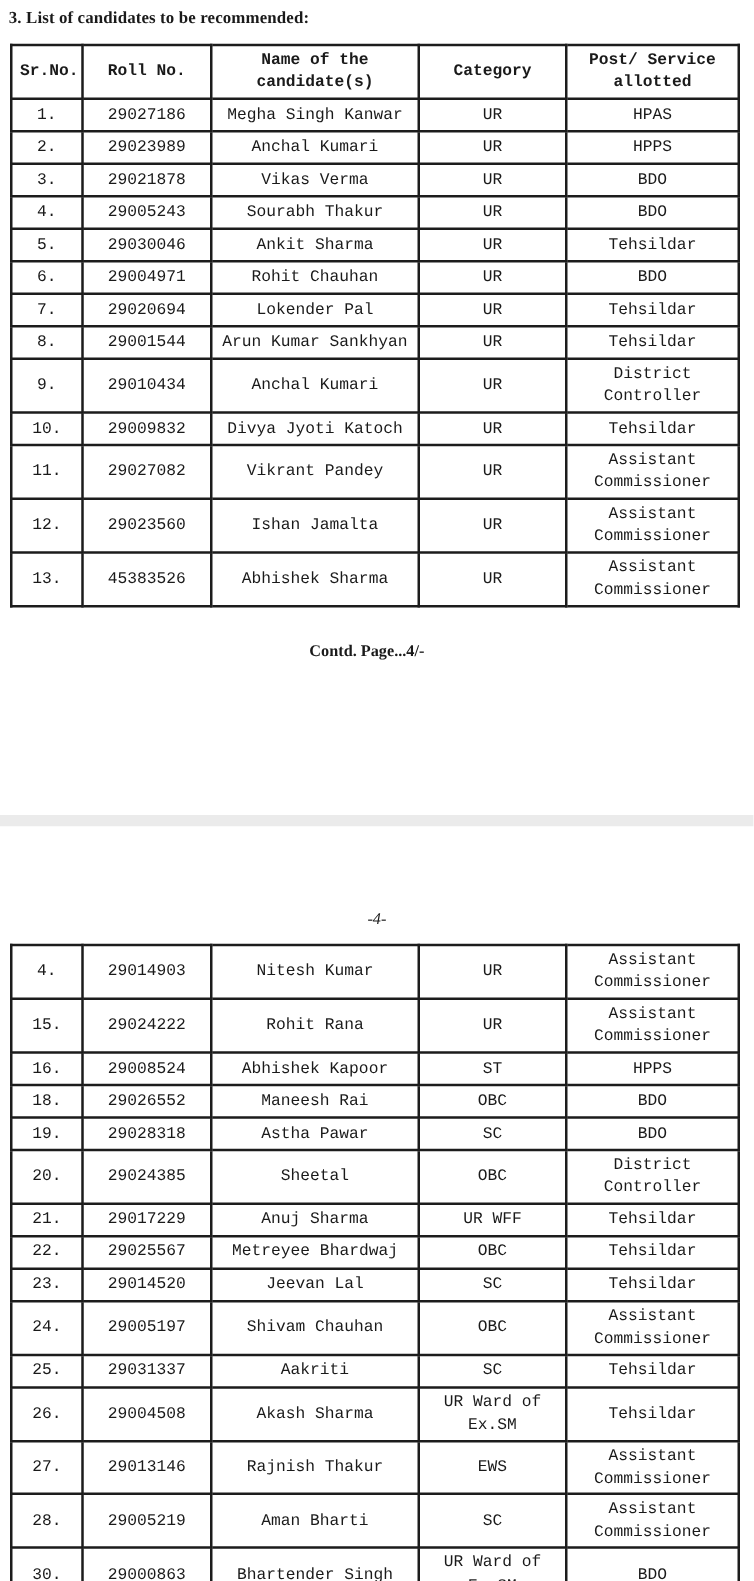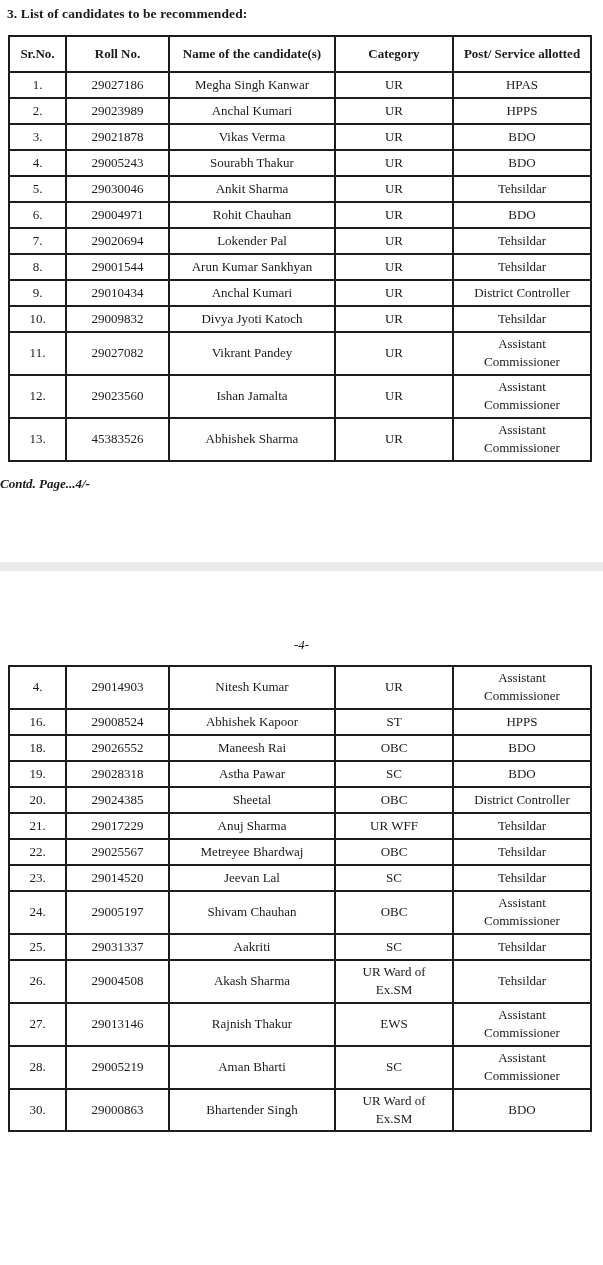--- a/index.html
+++ b/index.html
@@ -4,33 +4,34 @@
 <style>
   * { margin: 0; padding: 0; box-sizing: border-box; }
   html, body {
     width: 603px;
     background: #ffffff;
     font-family: "Liberation Serif", "DejaVu Serif", serif;
     color: #1a1a1a;
   }
   .document { width: 603px; height: 1265px; overflow: hidden; background: #fff; }
 
-  .page1 { height: 562px; position: relative; border-radius: 15px; }
+  .page1 { height: 652px; position: relative; border-radius: 15px; }
   .doc-title {
     font-size: 13.5px;
     font-weight: bold;
     padding: 6px 0 0 7px;
     letter-spacing: 0.1px;
   }
   table.cand-table {
     border-collapse: collapse;
     margin-left: 8px;
     margin-top: 13px;
     width: 582px;
     table-layout: fixed;
+    font-family: Liberation Mono, monospace;
   }
   table.cand-table th, table.cand-table td {
     border: 2px solid #1c1c1c;
     text-align: center;
     vertical-align: middle;
     font-size: 13px;
     line-height: 1.42;
     padding: 2px 4px;
   }
   table.cand-table th {
@@ -40,25 +41,24 @@
   }
   table.cand-table td { height: 26px; }
   .col-sr       { width: 57px; }
   .col-roll     { width: 103px; }
   .col-name     { width: 166px; }
   .col-category { width: 118px; padding: 2px 10px !important; }
   .col-post     { width: 138px; padding: 2px 13px !important; }
 
   .contd-note {
     font-size: 13px;
-    font-style: italic;
     font-weight: bold;
-    text-align: left;
+    text-align: center;
     padding-right: 16px;
-    margin-top: 14px;
+    margin-top: 27px;
   }
 
   .page-break {
     height: 9px;
     background: #ebebeb;
   }
 
   .page2 { position: relative; }
   .page-number {
     text-align: center;
@@ -207,20 +207,27 @@
       </colgroup>
       <tbody>
           <tr>
             <td class="col-sr">4.</td>
             <td class="col-roll">29014903</td>
             <td class="col-name">Nitesh Kumar</td>
             <td class="col-category">UR</td>
             <td class="col-post">Assistant Commissioner</td>
           </tr>
           <tr>
+            <td class="col-sr">15.</td>
+            <td class="col-roll">29024222</td>
+            <td class="col-name">Rohit Rana</td>
+            <td class="col-category">UR</td>
+            <td class="col-post">Assistant Commissioner</td>
+          </tr>
+          <tr>
             <td class="col-sr">16.</td>
             <td class="col-roll">29008524</td>
             <td class="col-name">Abhishek Kapoor</td>
             <td class="col-category">ST</td>
             <td class="col-post">HPPS</td>
           </tr>
           <tr>
             <td class="col-sr">18.</td>
             <td class="col-roll">29026552</td>
             <td class="col-name">Maneesh Rai</td>

